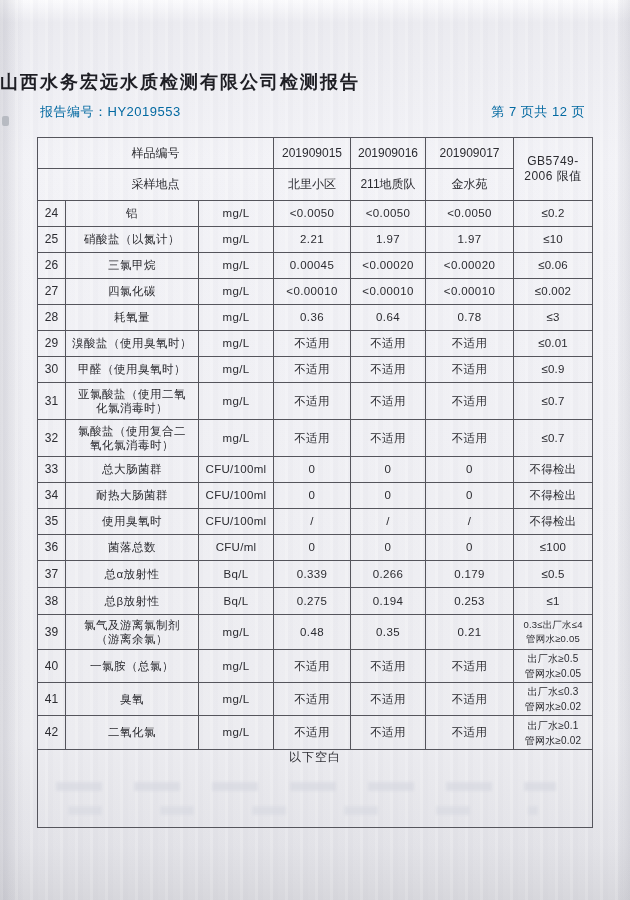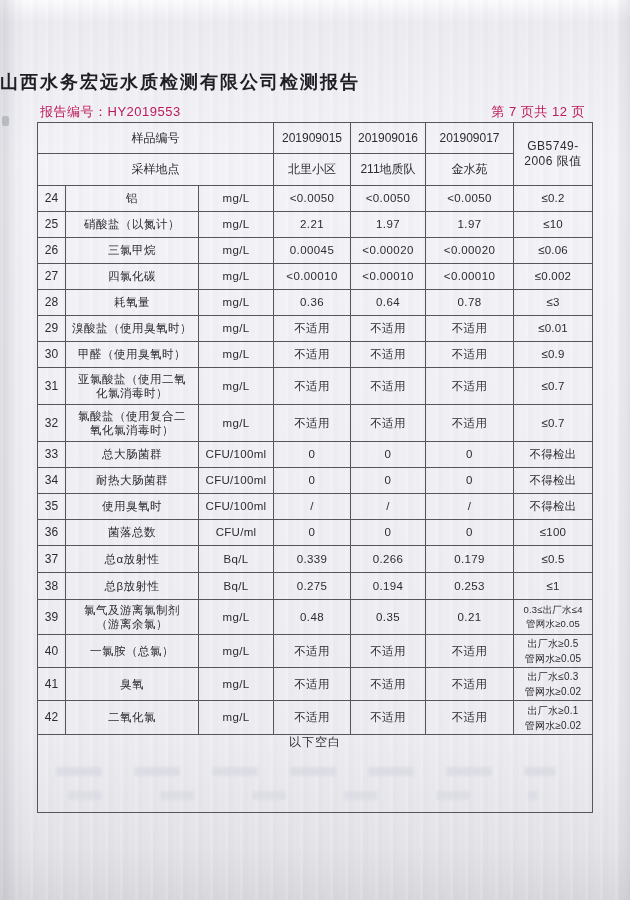--- a/index.html
+++ b/index.html
@@ -21,25 +21,25 @@
       rgba(255,255,255,.32) 0 3px,
       rgba(203,203,214,.16) 3px 8px,
       rgba(235,235,242,.10) 8px 15px);
   }
   .speck{position:absolute;left:2px;top:116px;width:7px;height:10px;
     background:#9aa0a8;opacity:.55;border-radius:2px;filter:blur(.5px);}
   .title{
     position:absolute;top:70px;left:0;width:100%;text-align:left;
     font-size:18px;font-weight:bold;letter-spacing:2px;color:#1e1e24;
   }
-  .meta{position:absolute;top:103px;left:0;width:100%;height:20px;font-size:13px;color:#be185d;}
+  .meta{position:absolute;top:103px;left:0;width:100%;height:20px;font-size:13px;color:#0369a1;}
   .report-no{position:absolute;left:40px;top:0;letter-spacing:.5px;}
   .page-ind{position:absolute;right:45px;top:0;letter-spacing:.5px;}
   table.results{
-    position:absolute;left:37px;top:122px;width:555px;
+    position:absolute;left:37px;top:137px;width:555px;
     border-collapse:collapse;table-layout:fixed;
     font-size:12px;color:#2b2b30;
   }
   table.results th,table.results td{
     border:1px solid #55555c;padding:0 3px;text-align:center;
     font-weight:normal;overflow:hidden;line-height:1.25;
   }
   thead tr.h1{height:31px;}
   thead tr.h2{height:32px;}
   th.limit-h{white-space:pre-line;line-height:2.4;font-size:12px;letter-spacing:.5px;}

